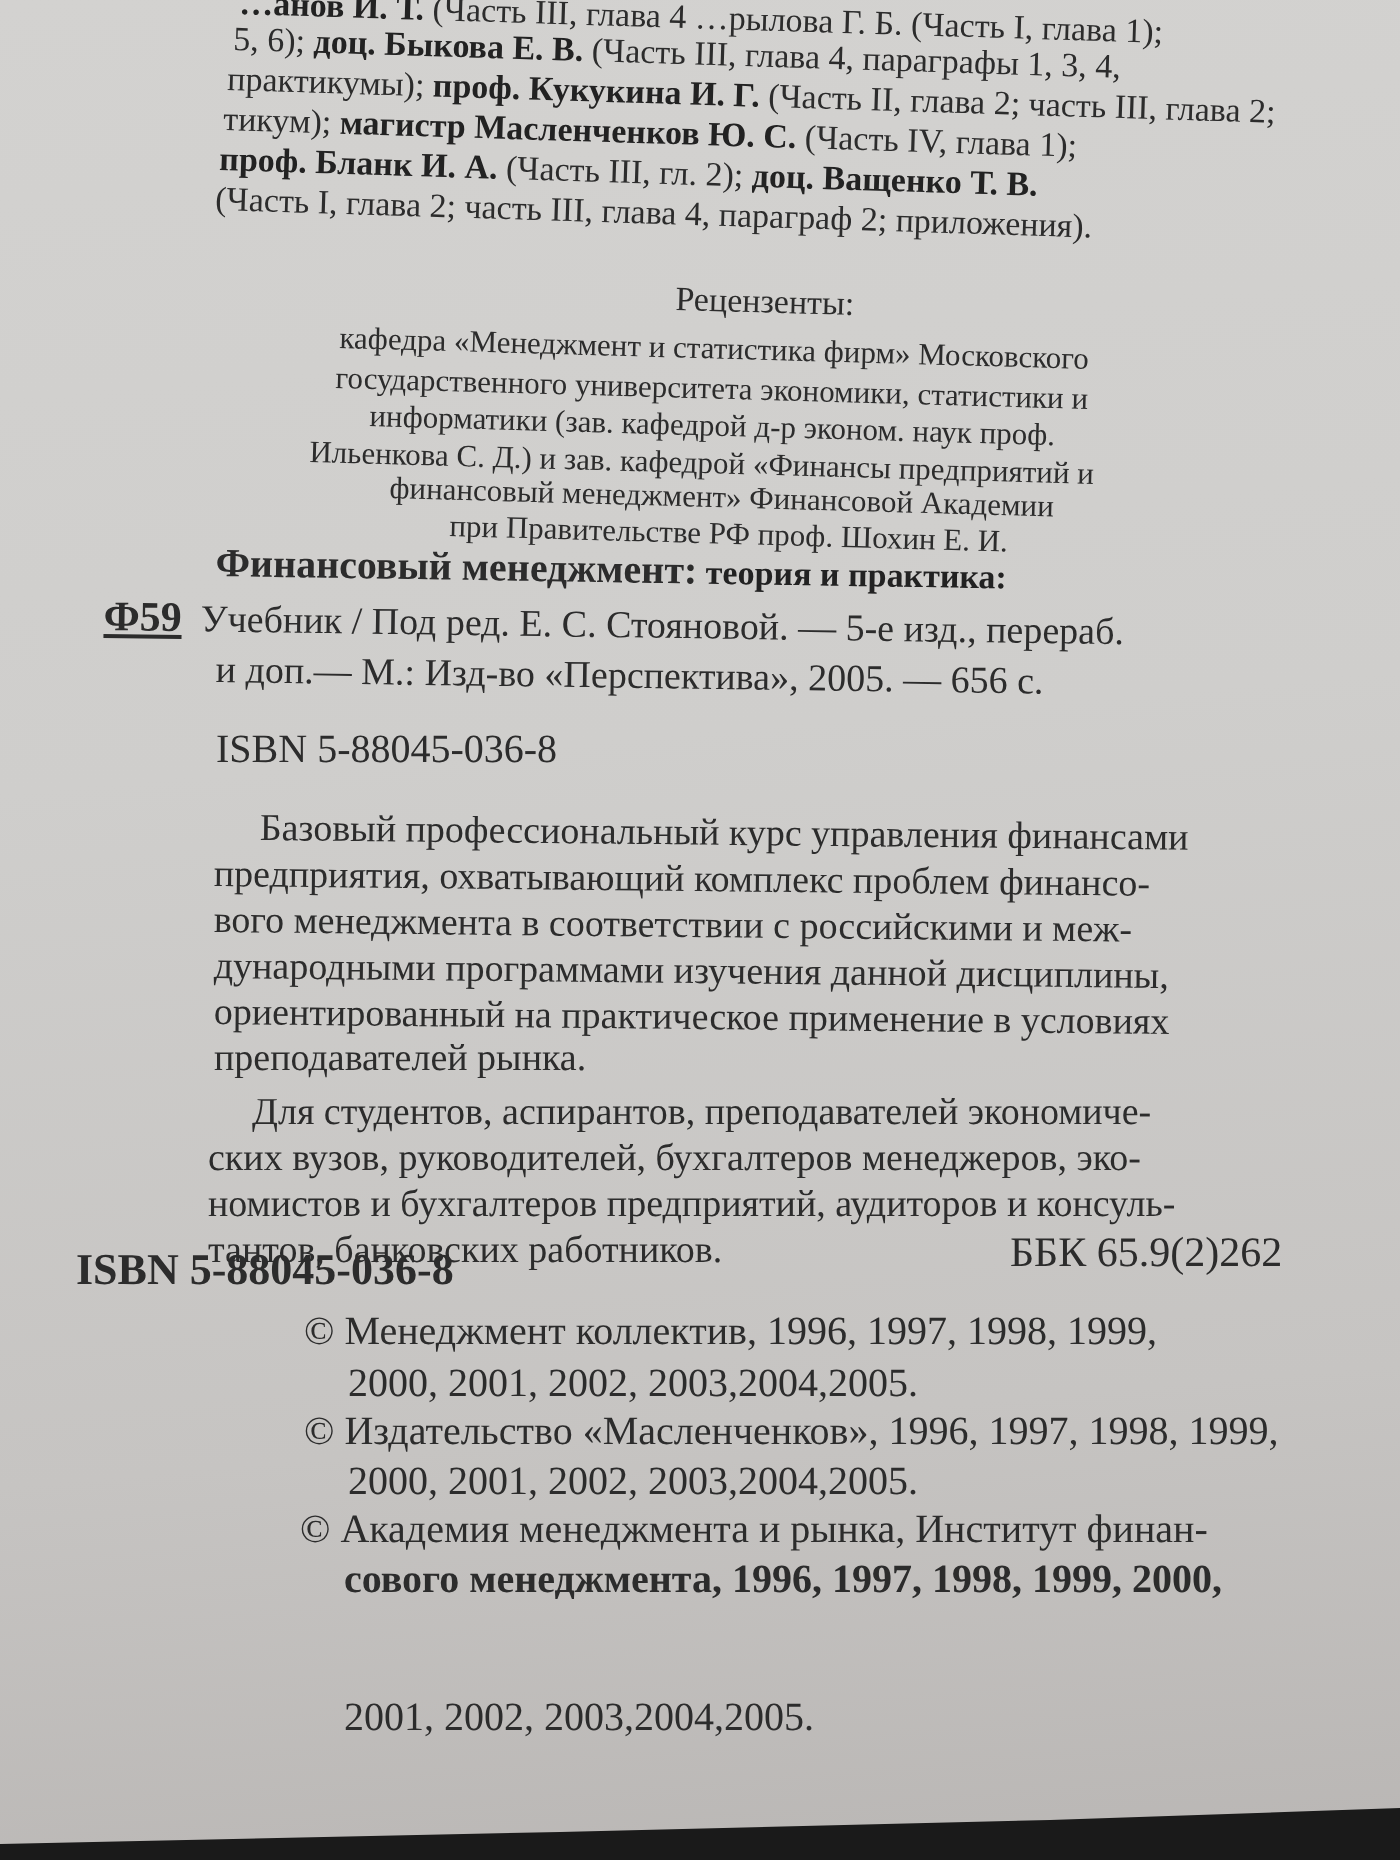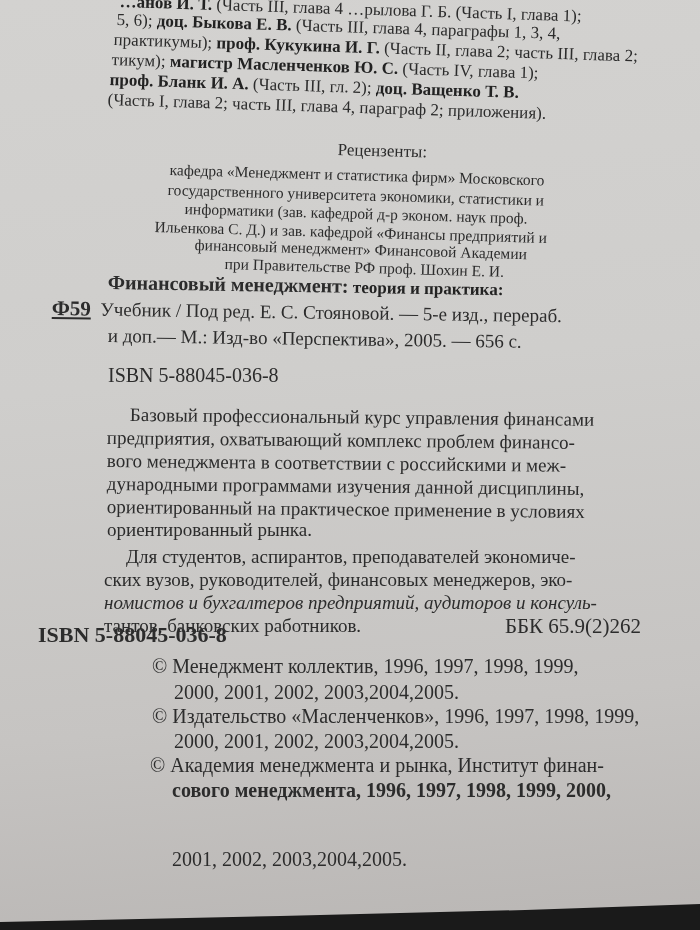--- a/index.html
+++ b/index.html
@@ -55,25 +55,25 @@
     <div class="line" style="left:108px; top:326px; font-size:19px; transform:rotate(0.8deg); transform-origin:0 0;">и доп.— М.: Изд-во «Перспектива», 2005. — 656 с.</div>
     <div class="line" style="left:108px; top:365px; font-size:20px;">ISBN 5-88045-036-8</div>
   </div>
 
   <div>
     <div class="line body-t" style="left:130px; top:405px; transform:rotate(0.6deg); transform-origin:0 0;">Базовый профессиональный курс управления финансами</div>
     <div class="line body-t" style="left:107px; top:428px; transform:rotate(0.6deg); transform-origin:0 0;">предприятия, охватывающий комплекс проблем финансо-</div>
     <div class="line body-t" style="left:107px; top:451px; transform:rotate(0.6deg); transform-origin:0 0;">вого менеджмента в соответствии с российскими и меж-</div>
     <div class="line body-t" style="left:107px; top:474px; transform:rotate(0.6deg); transform-origin:0 0;">дународными программами изучения данной дисциплины,</div>
     <div class="line body-t" style="left:107px; top:497px; transform:rotate(0.6deg); transform-origin:0 0;">ориентированный на практическое применение в условиях</div>
-    <div class="line body-t" style="left:107px; top:520px;">ориентированный рынка.</div>
+    <div class="line body-t" style="left:107px; top:520px;">преподавателей рынка.</div>
 
     <div class="line body-t" style="left:126px; top:547px;text-align:center;">Для студентов, аспирантов, преподавателей экономиче-</div>
-    <div class="line body-t" style="left:104px; top:570px;">ских вузов, руководителей, финансовых менеджеров, эко-</div>
-    <div class="line body-t" style="left:104px; top:593px;font-style:italic;">номистов и бухгалтеров предприятий, аудиторов и консуль-</div>
+    <div class="line body-t" style="left:104px; top:570px;">ских вузов, руководителей, бухгалтеров менеджеров, эко-</div>
+    <div class="line body-t" style="left:104px; top:593px;">номистов и бухгалтеров предприятий, аудиторов и консуль-</div>
     <div class="line body-t" style="left:104px; top:616px;">тантов, банковских работников.</div>
 
     <div class="line" style="left:505px; top:616px; font-size:21px;">ББК 65.9(2)262</div>
   </div>
 
   <div class="line isbn-big" style="left:38px; top:625px;">ISBN 5-88045-036-8</div>
 
   <div>
     <div class="line copy" style="left:152px; top:656px;">© Менеджмент коллектив, 1996, 1997, 1998, 1999,</div>
     <div class="line copy" style="left:174px; top:682px;">2000, 2001, 2002, 2003,2004,2005.</div>

